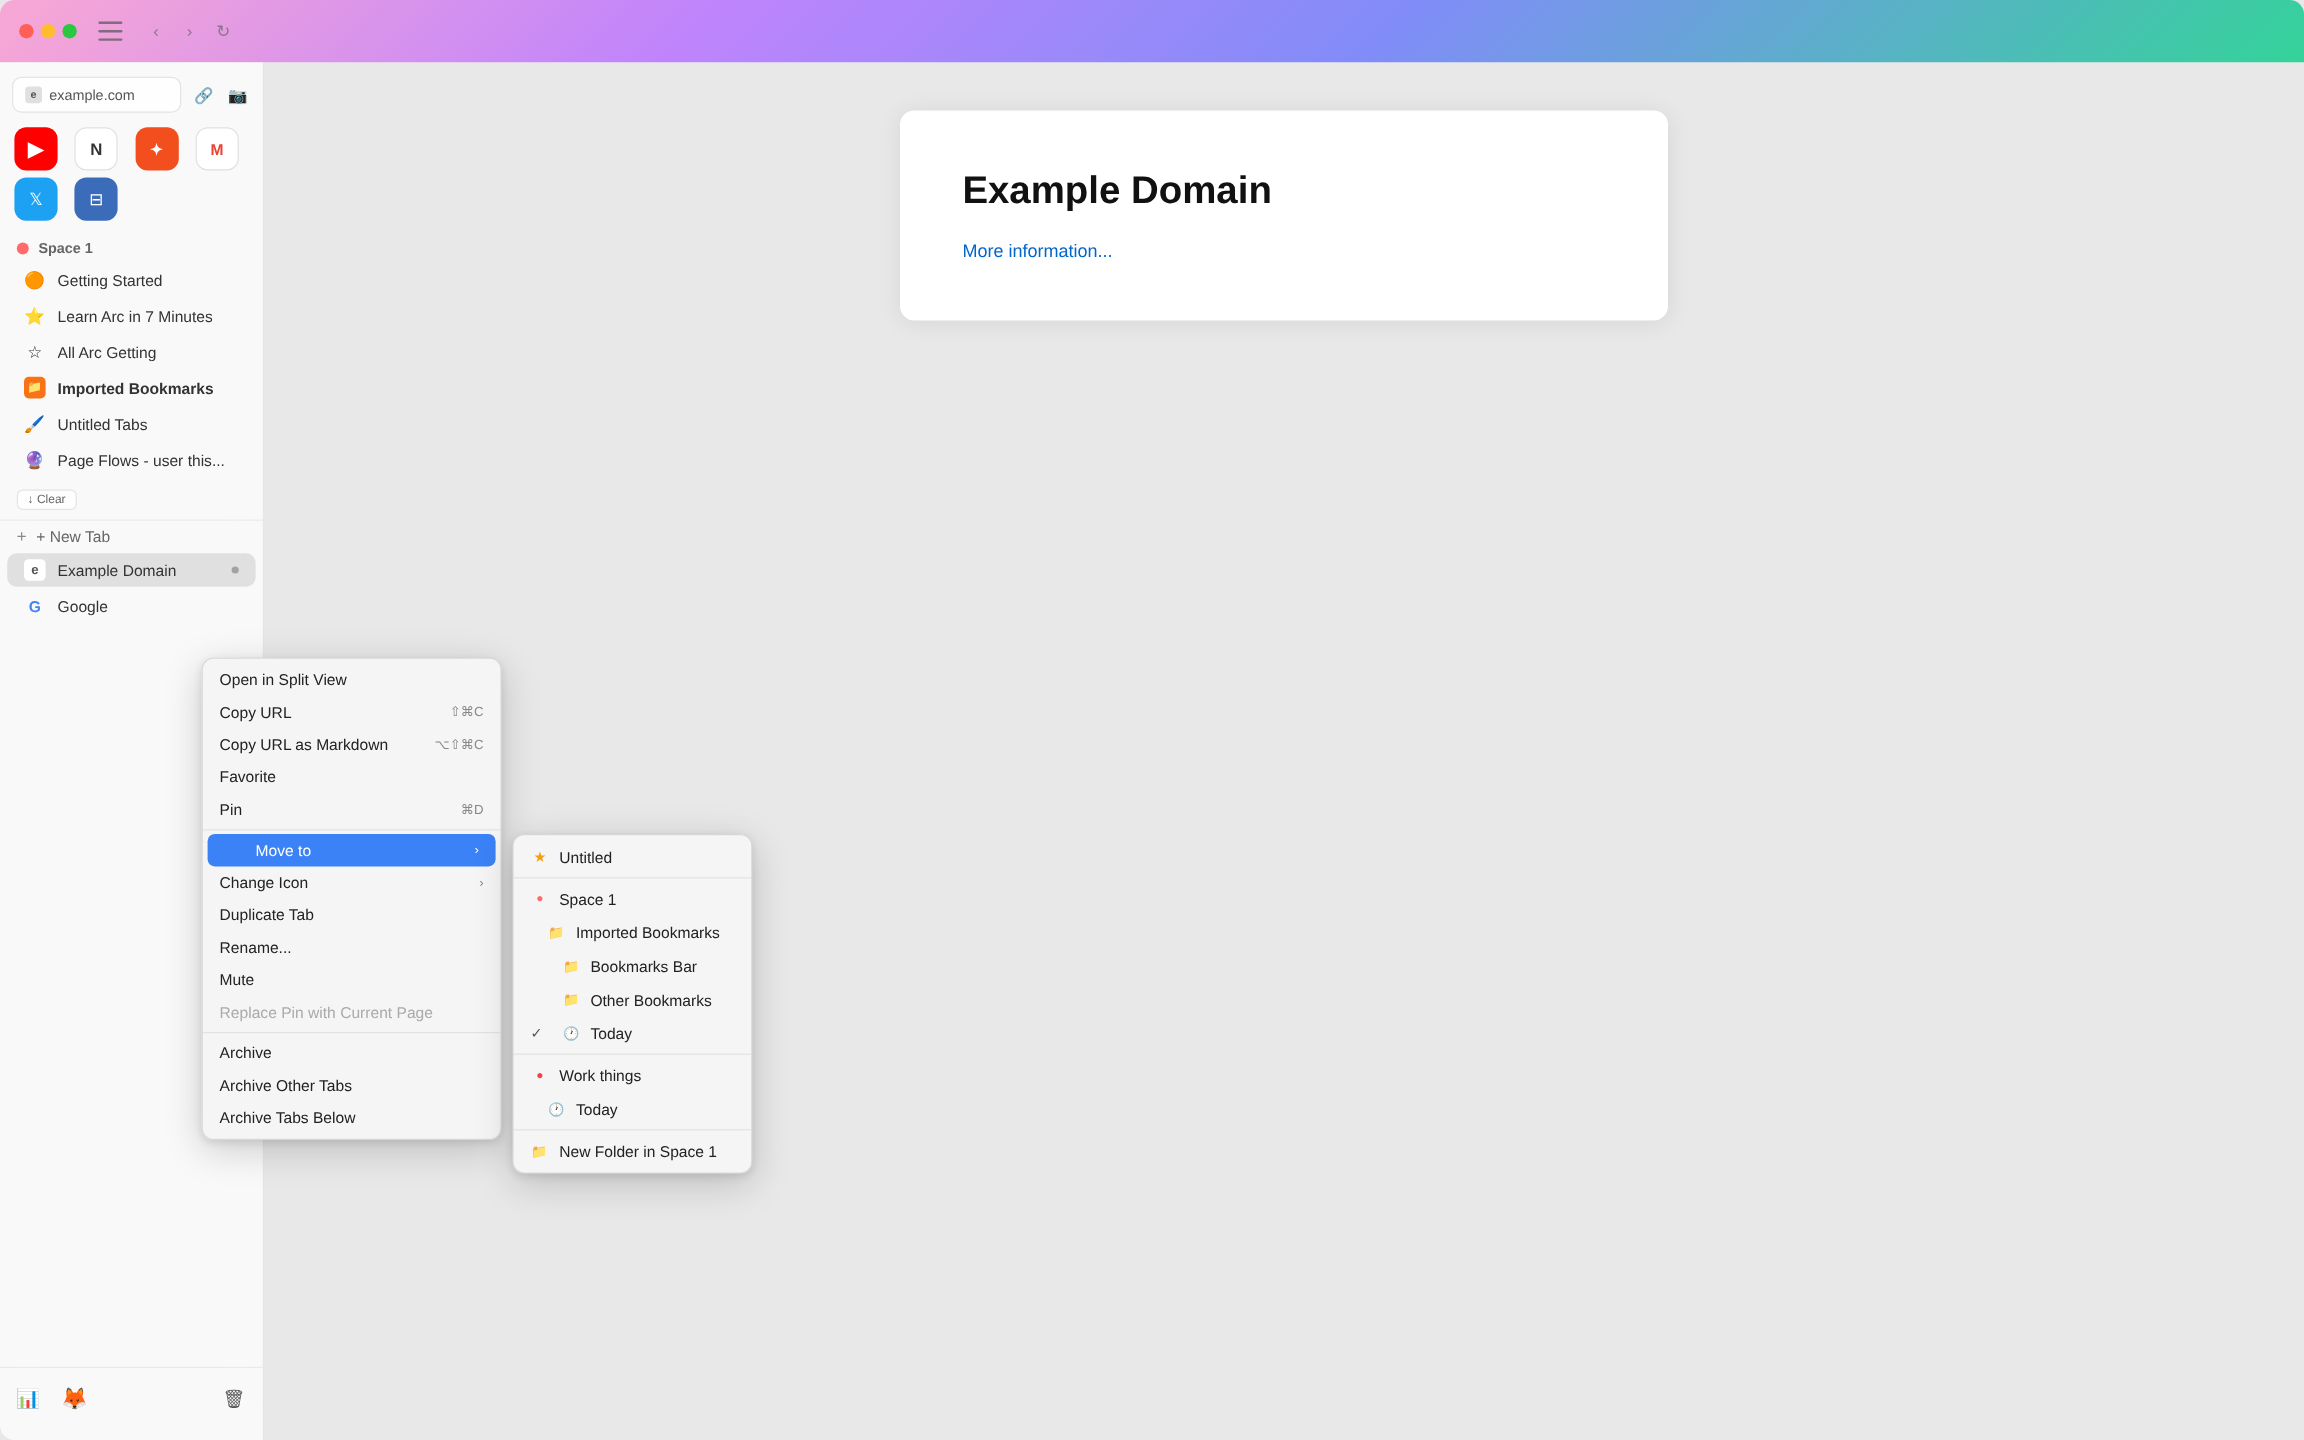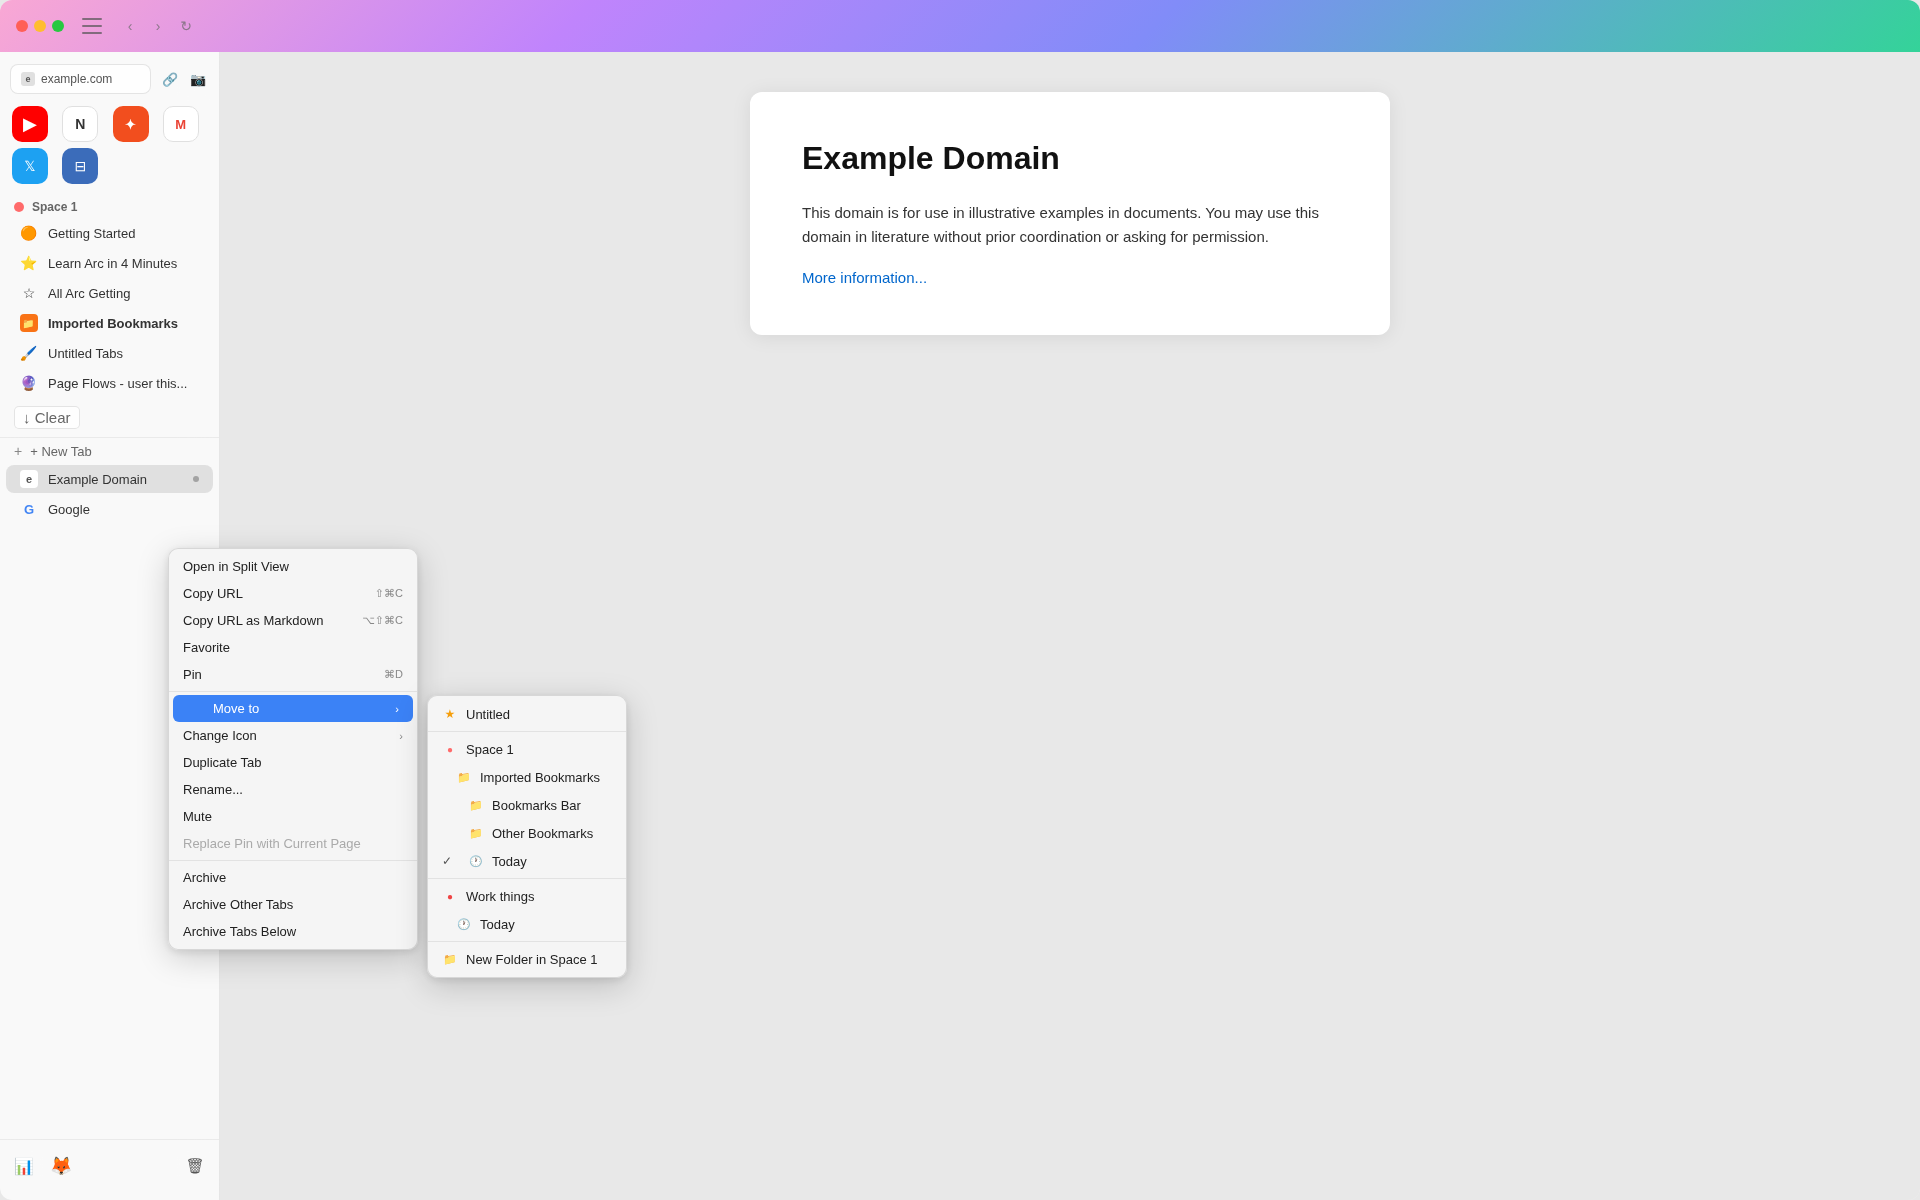--- a/index.html
+++ b/index.html
@@ -490,21 +490,21 @@
         <span>Space 1</span>
       </div>
 
       <div class="sidebar-item">
         <div class="sidebar-item-icon">🟠</div>
         <span class="sidebar-item-label">Getting Started</span>
       </div>
 
       <div class="sidebar-item">
         <div class="sidebar-item-icon">⭐</div>
-        <span class="sidebar-item-label">Learn Arc in 4 Minutes</span>
+        <span class="sidebar-item-label">Learn Arc in 7 Minutes</span>
       </div>
 
       <div class="sidebar-item">
         <div class="sidebar-item-icon">☆</div>
         <span class="sidebar-item-label">All Arc Getting</span>
       </div>
 
       <div class="sidebar-item bold">
         <div class="sidebar-item-icon folder-icon">📁</div>
         <span class="sidebar-item-label" style="font-weight:700;">Imported Bookmarks</span>
@@ -514,21 +514,21 @@
         <div class="sidebar-item-icon">🖌️</div>
         <span class="sidebar-item-label">Untitled Tabs</span>
       </div>
 
       <div class="sidebar-item">
         <div class="sidebar-item-icon" style="color:#8b5cf6;">🔮</div>
         <span class="sidebar-item-label">Page Flows - user this...</span>
       </div>
 
       <div style="padding: 4px 14px; margin-top: 4px;">
-        <div class="clear-btn" style="position:static; display:inline-flex; padding: 2px 8px; background: rgba(255,255,255,0.7); border:1px solid rgba(0,0,0,0.1); border-radius:5px; font-size:15px; color:#666;">
+        <div class="clear-btn" style="position:static; display:inline-flex; padding: 2px 8px; background: rgba(255,255,255,0.7); border:1px solid rgba(0,0,0,0.1); border-radius:5px; font-size:10px; color:#666;">
           <span>↓ Clear</span>
         </div>
       </div>
 
       <div class="new-tab-btn">
         <span style="font-size:14px; color:#888;">+</span>
         <span>+ New Tab</span>
       </div>
 
       <div class="sidebar-item active" style="background: rgba(0,0,0,0.1); margin: 1px 6px;">
@@ -547,21 +547,20 @@
           <div class="bottom-icon">📊</div>
           <div class="bottom-icon" style="font-size:18px;">🦊</div>
           <div class="bottom-icon" style="font-size:15px; margin-left:auto;">🗑</div>
         </div>
       </div>
     </div>
 
     <div class="main-content">
       <div class="webpage-card">
         <div class="webpage-title">Example Domain</div>
-        <p class="webpage-desc">This domain is for use in illustrative examples in documents. You may use this domain in literature without prior coordination or asking for permission.</p>
         <a class="webpage-link">More information...</a>
       </div>
     </div>
 
     <div style="position:absolute; top: 496px; left: 168px; z-index:200;">
       <div class="context-menu">
         <div class="context-menu-item">
           <span>Open in Split View</span>
         </div>
         <div class="context-menu-item">

